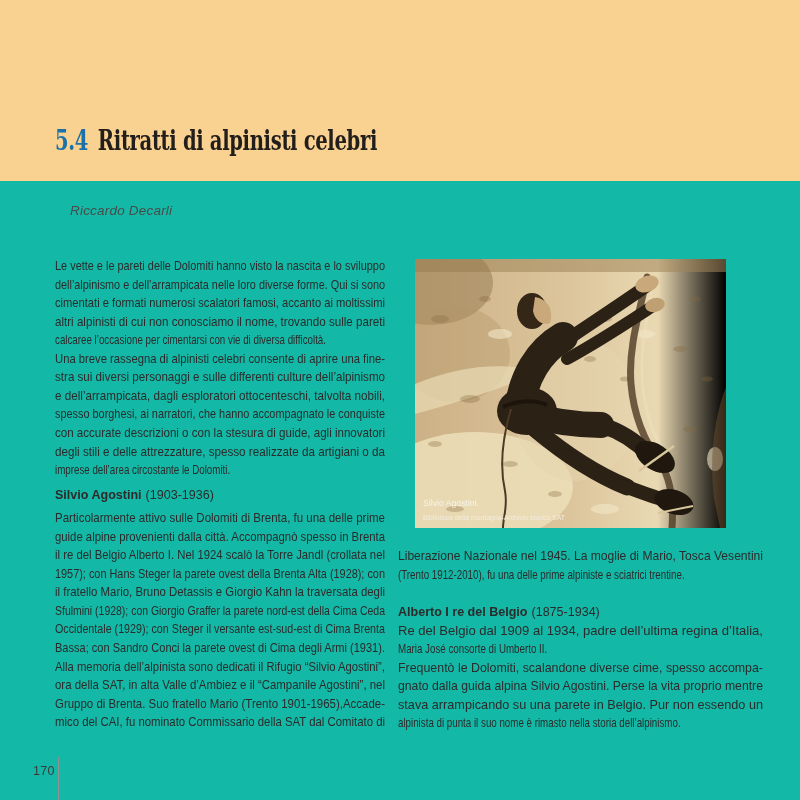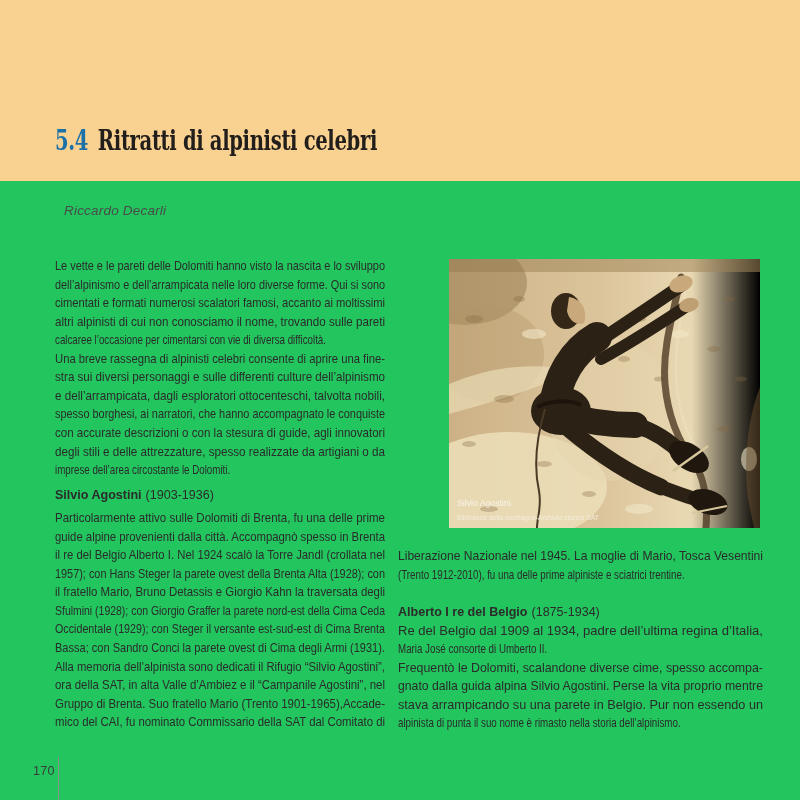--- a/index.html
+++ b/index.html
@@ -1,19 +1,19 @@
 <!DOCTYPE html>
 <html><head>
 <meta charset="utf-8">
 <style>
   html,body{margin:0;padding:0;background:#ffffff;}
   #page{
     position:relative;
     width:800px;height:800px;
-    background:#22c55e;
+    background:#14b8a6;
     overflow:hidden;
     font-family:"Liberation Sans",sans-serif;
     color:#2b2b2b;
   }
   
   #band{
     position:absolute;left:0;top:0;width:800px;height:181px;
     background:#f9d190;
   }
   #title-line{
@@ -21,35 +21,35 @@
     white-space:nowrap;
     font-family:"DejaVu Serif","Liberation Serif",serif;
     font-weight:bold;font-size:28px;line-height:28px;
     transform:scaleX(0.70);transform-origin:left center;
     letter-spacing:-0.5px;
   }
   .sec-num{color:#1c72a8;margin-right:14px;}
   .sec-title{color:#221e1c;}
   
   #author{
-    position:absolute;left:64px;top:203px;
+    position:absolute;left:70px;top:203px;
     font-style:italic;font-size:13.5px;color:#4a4a4a;
     letter-spacing:0.2px;
   }
   
   svg text{
     font-family:"Liberation Sans",sans-serif;
     font-size:13.2px;
     fill:#2b2b2b;
   }
   #leftcol{position:absolute;left:55px;top:250px;}
   #rightcol{position:absolute;left:398px;top:540px;}
   
   #photo{
-    position:absolute;left:409px;top:259px;width:256px;height:269px;padding-left:40px;
+    position:absolute;left:375px;top:259px;width:256px;height:269px;padding-left:40px;
   }
   #photo svg{display:block;}
   .cap1{font-size:9.5px;fill:#f7f3e7;}
   .cap2{font-size:8px;fill:#f3ecdc;}
   
   #page-number{
     position:absolute;left:33px;top:764px;
     font-size:12.5px;color:#3a3a3a;letter-spacing:0.3px;
   }
   #footer-rule{

